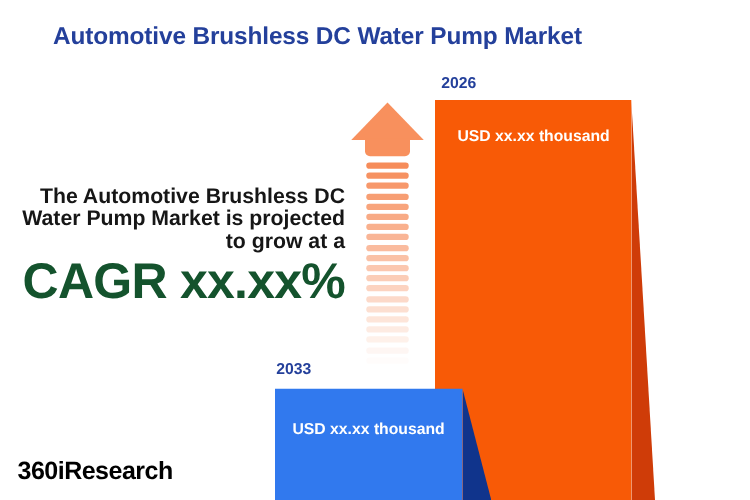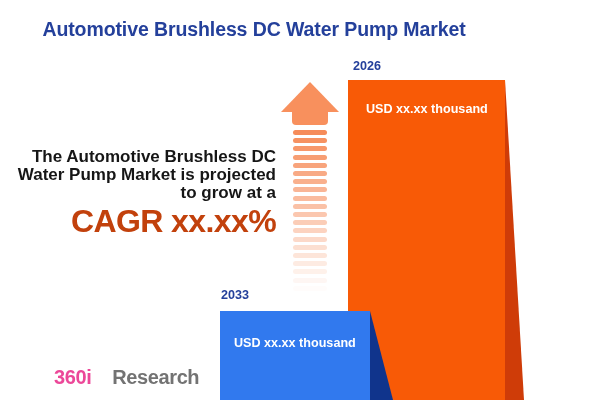--- a/index.html
+++ b/index.html
@@ -34,38 +34,38 @@
     font-size:17px;
     font-weight:bold;
     color:#161616;
     line-height:18px;
   }
   .cagr{
     position:absolute;
     left:8px;top:203px;
     width:268px;
     text-align:right;
-    font-size:32px;
+    font-size:40px;
     font-weight:bold;
-    color:#c2410c;
+    color:#14532d;
     letter-spacing:-0.6px;
     white-space:nowrap;
   }
 
   
   .logo{
     position:absolute;
     left:14px;top:366px;
     font-size:20px;
     font-weight:bold;
     letter-spacing:-0.4px;
     white-space:nowrap;
   }
-  .logo .o{color:#ec4899;margin-left:40px;}
-  .logo .b{color:#737373;padding-left:21px;}
+  .logo .o{color:#000000;}
+  .logo .b{color:#000000;}
 
   
   .arrow{
     position:absolute;
     left:281px;top:82px;
     width:58px;height:198px;
   }
   .arrow-head{
     position:absolute;
     left:0;top:0;

